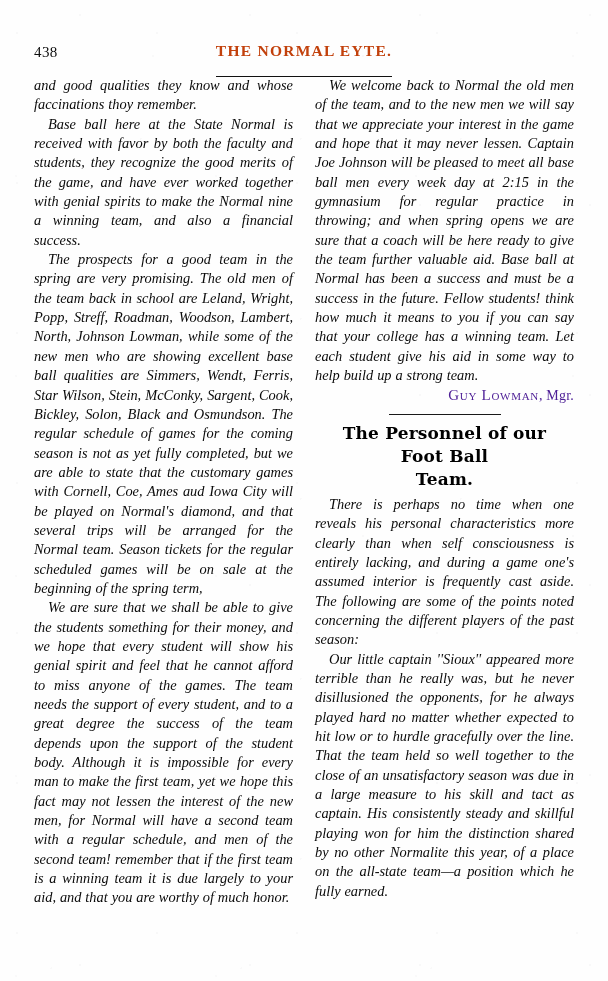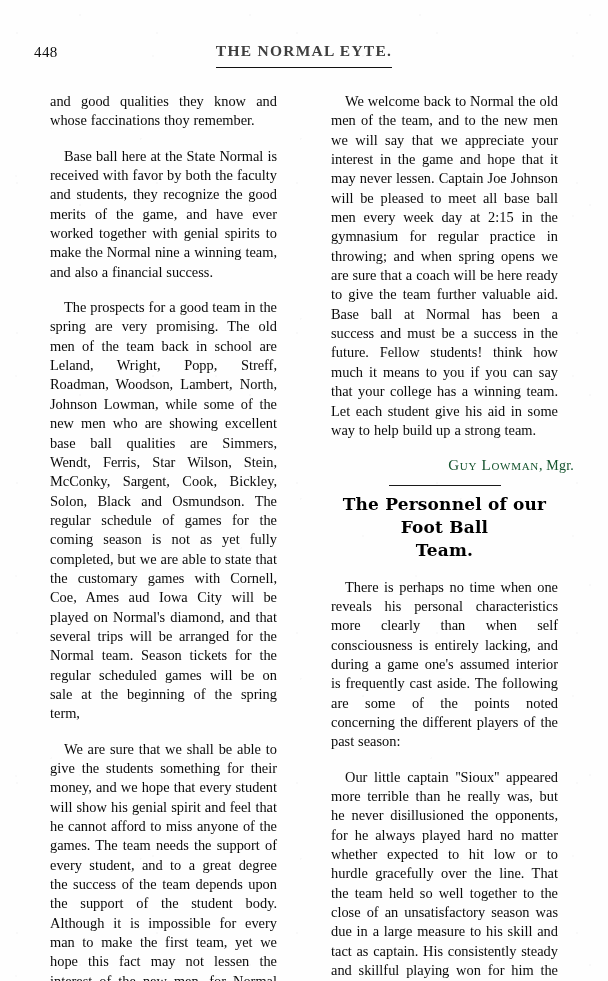--- a/index.html
+++ b/index.html
@@ -61,63 +61,64 @@
     left: 0;
     top: 0;
     width: 540px;
     text-align: center;
   }
   .runhead-title {
     display: inline-block;
     font-size: 15.5px;
     font-weight: bold;
     letter-spacing: 1.25px;
-    color: #404040;
+    color: #c2410c;
     border-bottom: 1.6px solid #111;
-    padding-bottom: 8px;
+    padding-bottom: 17px;
     line-height: 1.1;
   }
 
   
   .columns {
     position: absolute;
     left: 34px;
     top: 76px;
     width: 540px;
     height: 880px;
     display: flex;
     gap: 22px;
   }
   .col {
     width: 259px;
     flex: 0 0 259px;
   }
 
   p.body {
-    margin: 16px;
+    margin: 0;
     font-size: 14.4px;
     line-height: 19.35px;
     text-align: justify;
     text-indent: 14px;
     color: #0a0a0a;
     -webkit-hyphens: none;
     hyphens: none;
     word-spacing: 0.3px;
+    font-style: italic;
   }
   p.body.cont {
     text-indent: 0;
   }
 
   
   .signature {
     margin: 0;
     font-size: 14px;
     line-height: 19.35px;
     text-align: right;
-    color: #14532d;
+    color: #4c1d95;
     letter-spacing: 0.2px;
   }
   .signature .smallcaps {
     font-variant: small-caps;
     letter-spacing: 0.7px;
     font-size: 15px;
   }
 
   
   .divider {
@@ -145,21 +146,21 @@
   .article-heading .fx {
     font-family: "DejaVu Serif", serif;
   }
 </style>
 </head>
 <body>
 
 <div class="page">
 
   <div class="runhead">
-    <span class="folio">448</span>
+    <span class="folio">438</span>
     <div class="runhead-title-wrap">
       <span class="runhead-title">THE NORMAL EYTE.</span>
     </div>
   </div>
 
   <div class="columns">
 
     <div class="col">
       <p class="body cont">and good qualities they know and whose faccinations thoy remember.</p>
       <p class="body">Base ball here at the State Normal is received with favor by both the faculty and students, they recognize the good merits of the game, and have ever worked together with genial spirits to make the Normal nine a winning team, and also a financial success.</p>

